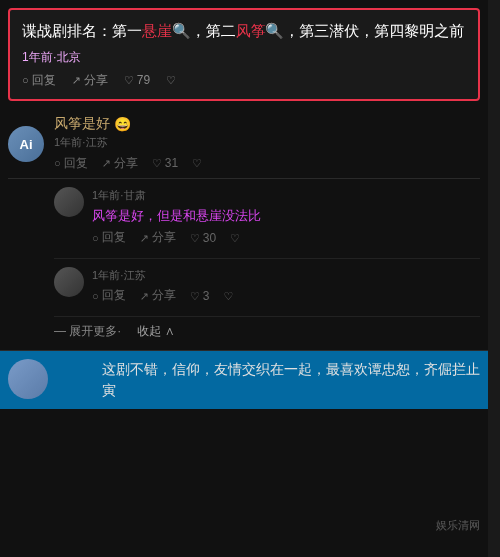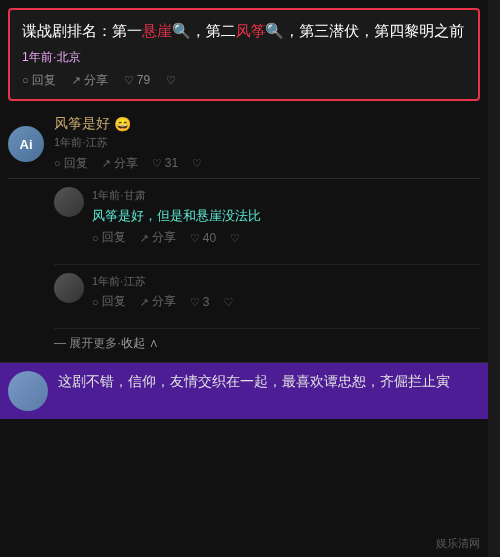--- a/index.html
+++ b/index.html
@@ -137,21 +137,21 @@
       color: #666;
       font-size: 12px;
       display: flex;
       align-items: center;
       gap: 3px;
     }
 
     
     .reply-item {
       margin-left: 46px;
-      padding: 8px 0 18px 0;
+      padding: 8px 0 12px 0;
       border-bottom: 1px solid #222;
     }
 
     .reply-item:last-child {
       border-bottom: none;
     }
 
     .reply-inner {
       display: flex;
       align-items: flex-start;
@@ -175,50 +175,51 @@
       font-size: 13px;
     }
 
     .reply-location {
       color: #666;
       font-size: 11px;
       margin-top: 1px;
     }
 
     .reply-text {
-      color: #5eead4;
+      color: #d946ef;
       font-size: 13px;
       margin-top: 3px;
       line-height: 1.5;
     }
 
     .reply-actions {
       display: flex;
       align-items: center;
       gap: 14px;
       margin-top: 4px;
     }
 
     .expand-more {
       color: #888;
       font-size: 12px;
       margin-left: 46px;
       padding: 6px 0;
       display: flex;
       align-items: center;
-      gap: 0;
+      gap: 16px;
     }
 
     
     .bottom-comment {
       display: flex;
       align-items: flex-start;
       padding: 8px 8px;
-      background: #4c1d95;
+      background: #0369a1;
       border-top: 1px solid #2a2a2a;
+      gap: 44px;
     }
 
     .bottom-avatar {
       width: 40px;
       height: 40px;
       border-radius: 50%;
       flex-shrink: 0;
       margin-right: 10px;
       background: linear-gradient(135deg, #7a9bc8 0%, #5a7ba8 100%);
     }
@@ -229,21 +230,21 @@
 
     .bottom-text {
       color: #e0e0e0;
       font-size: 14px;
       line-height: 1.5;
     }
 
     
     .watermark {
       position: absolute;
-      bottom: 6px;
+      bottom: 24px;
       right: 8px;
       color: rgba(255,255,255,0.3);
       font-size: 11px;
     }
 
     
     .icon-reply::before { content: '○'; font-size: 11px; }
     .icon-share::before { content: '↗'; font-size: 11px; }
     .icon-heart::before { content: '♡'; font-size: 11px; }
   </style>
@@ -321,21 +322,21 @@
             <span class="sub-action">
               <span class="icon-reply"></span>
               <span>回复</span>
             </span>
             <span class="sub-action">
               <span class="icon-share"></span>
               <span>分享</span>
             </span>
             <span class="sub-action">
               <span class="icon-heart"></span>
-              <span>40</span>
+              <span>30</span>
             </span>
             <span class="sub-action">
               <span class="icon-heart"></span>
             </span>
           </div>
         </div>
       </div>
     </div>
 
     <div class="reply-item">

